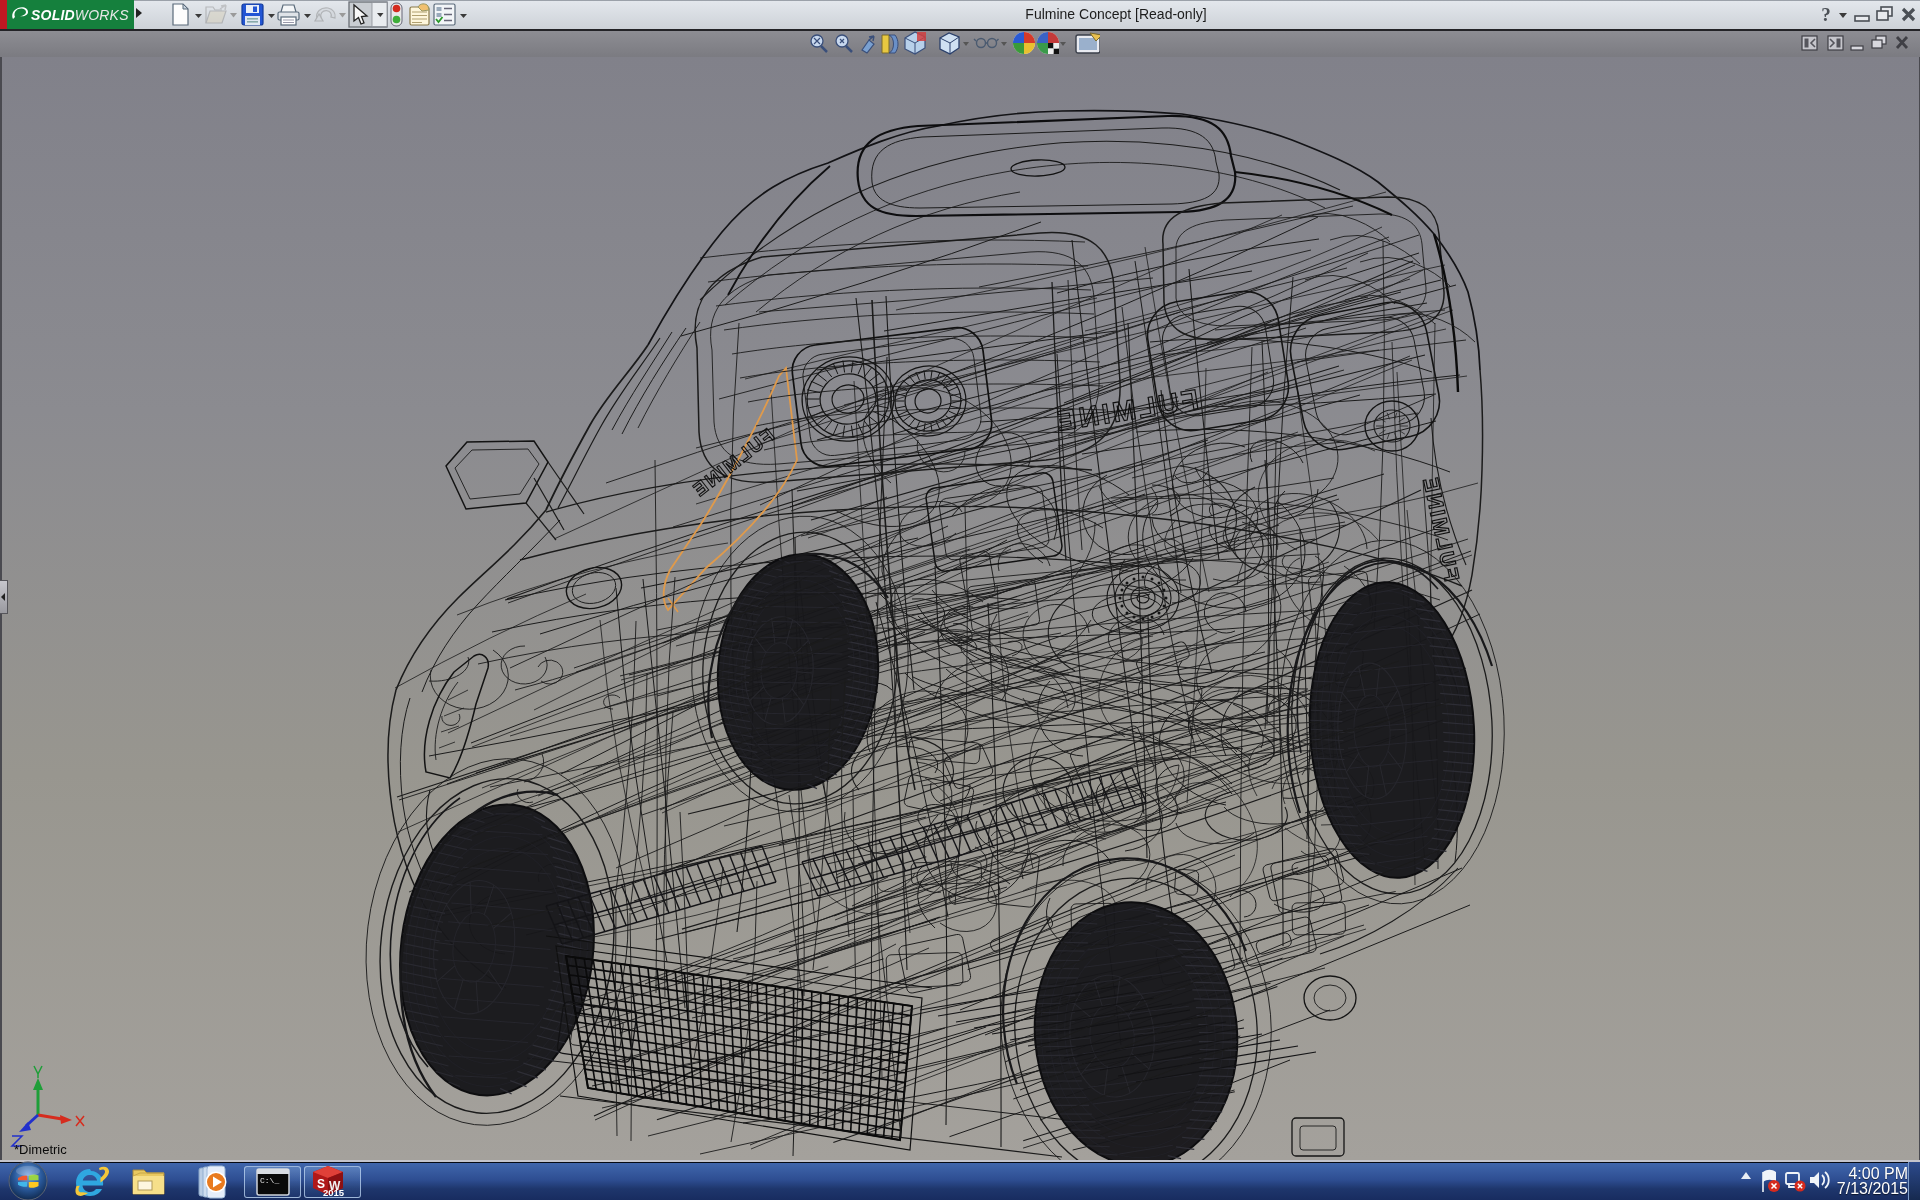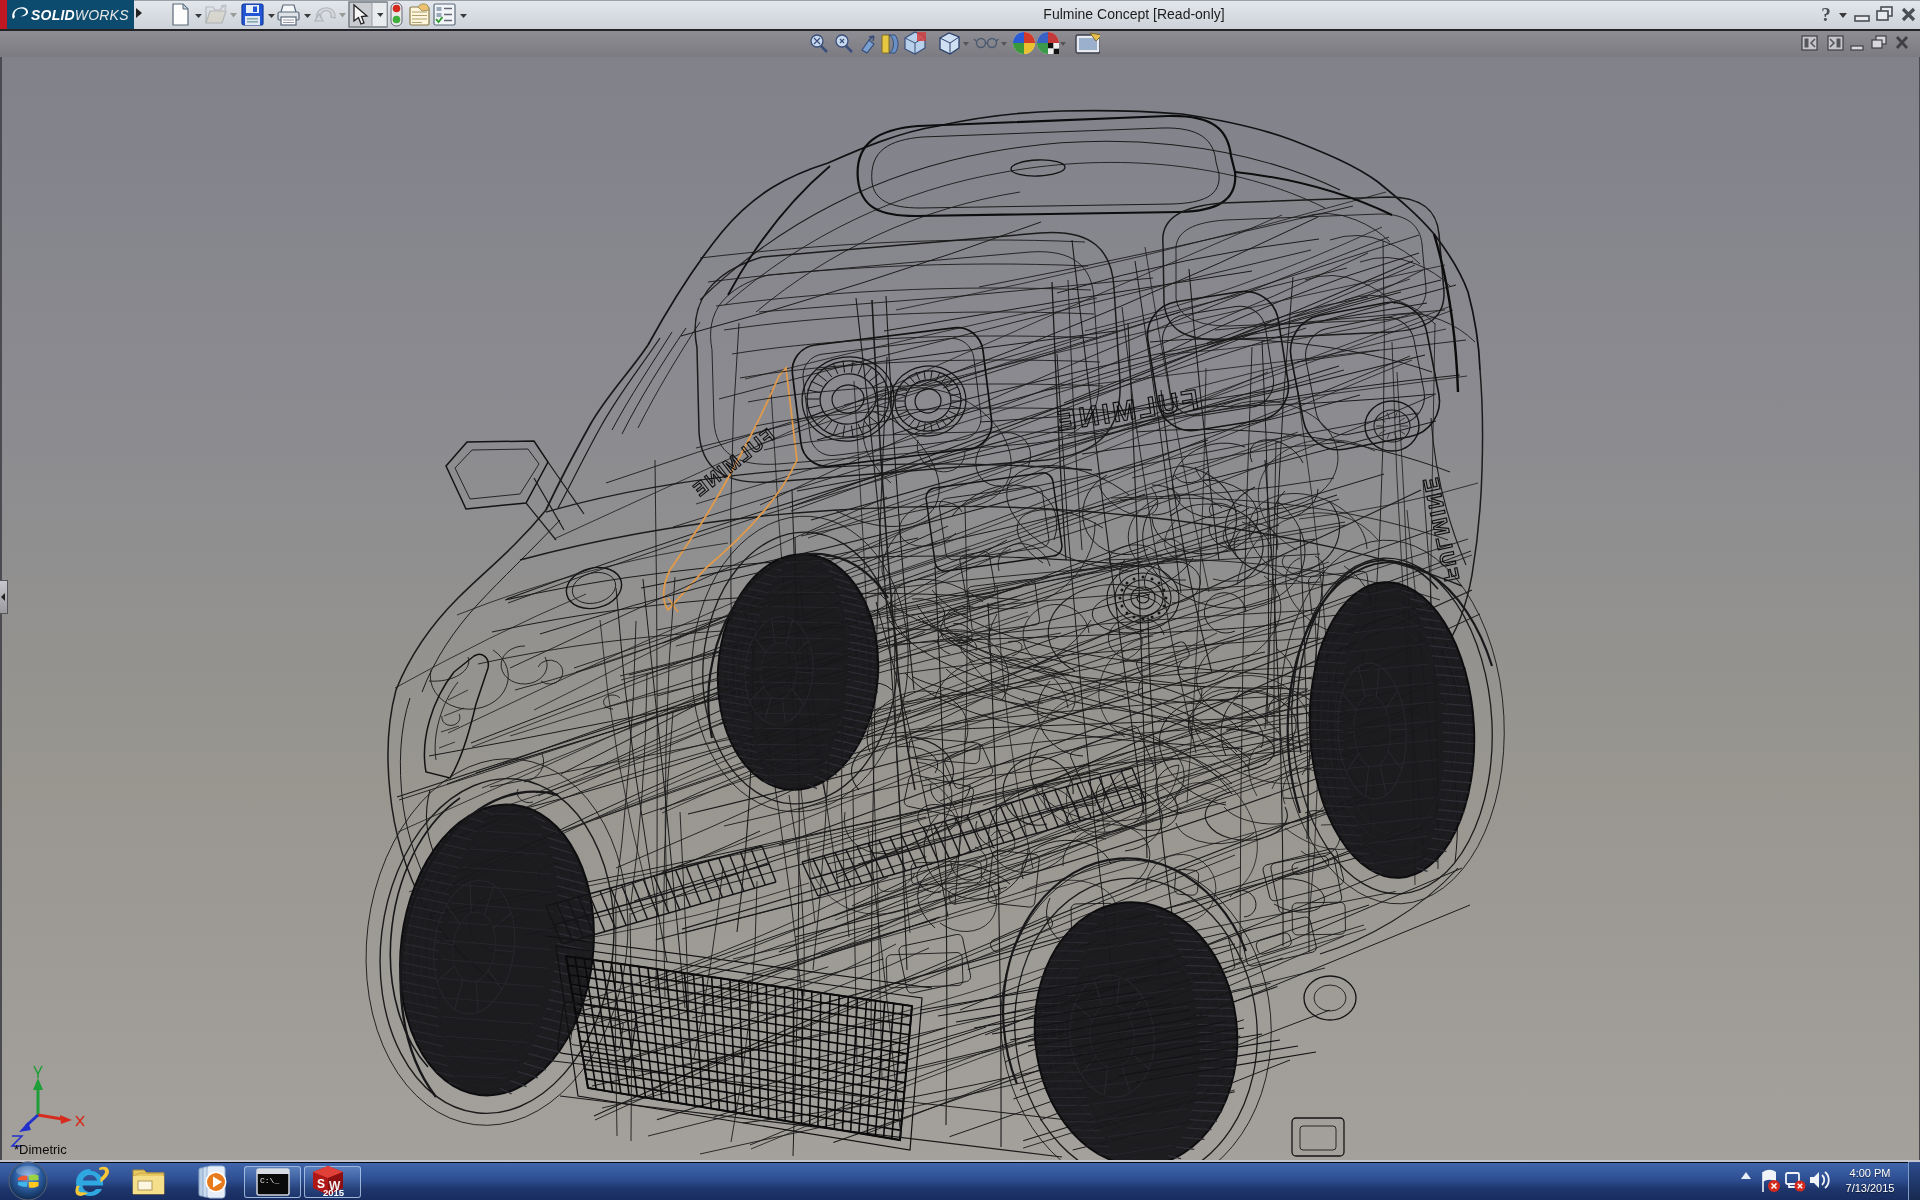--- a/index.html
+++ b/index.html
@@ -1,30 +1,30 @@
 <!DOCTYPE html>
 <html><head><meta charset="utf-8"><title>Fulmine Concept</title><style>
 *{margin:0;padding:0;box-sizing:border-box}
 html,body{width:1920px;height:1200px;overflow:hidden;font-family:"Liberation Sans",sans-serif}
 .titlebar{position:absolute;left:0;top:0;width:1920px;height:29px;background:linear-gradient(#e3e7ec,#cdd2d8);border-top:1px solid #9ba1a9}
-.logo{position:absolute;left:0;top:0;width:134px;height:29px;background:#0c4a6e;display:flex;align-items:center}
+.logo{position:absolute;left:0;top:0;width:134px;height:29px;background:#15803d;display:flex;align-items:center}
 .logo .red{position:absolute;left:0;top:0;width:7px;height:29px;background:#c01722}
 .logo .txt{position:absolute;left:31px;top:7px;color:#fff;font-size:14px;font-weight:bold;letter-spacing:0.2px;font-style:italic}
 .logo .txt span{font-weight:normal;color:#e8e8e8}
 .exparrow{position:absolute;left:136px;top:8px;width:0;height:0;border-left:6px solid #222;border-top:5px solid transparent;border-bottom:5px solid transparent}
-.title{position:absolute;left:464px;top:6px;width:1340px;text-align:center;font-size:14px;color:#1c1c1c}
+.title{position:absolute;left:446px;top:6px;width:1340px;text-align:center;font-size:14px;color:#1c1c1c}
 .viewbar{position:absolute;left:0;top:29px;width:1920px;height:28px;background:linear-gradient(#8d8d93,#7b7b81);border-top:2px solid #232327}
 .viewport{position:absolute;left:0;top:57px;width:1920px;height:1103px;background:linear-gradient(#81818a,#8b8b90 32%,#98968f 65%,#a4a19c);border-left:2px solid #4a4a50;border-right:1px solid #4a4a50}
 .statusline{position:absolute;left:0;top:1160px;width:1920px;height:2px;background:#c4c4cc}
 .taskbar{position:absolute;left:0;top:1162px;width:1920px;height:38px;background:linear-gradient(#4066ac,#2e4e92 45%,#1e366c 70%,#182c60);border-top:1px solid #060a14}
 .dimetric{position:absolute;left:14px;top:1142px;font-size:13px;color:#0a0a0a}
 .lefttab{position:absolute;left:0;top:580px;width:8px;height:34px;background:linear-gradient(#c6c6cc,#9a9aa0);border:1px solid #55555a;border-left:none}
 .lefttab:after{content:"";position:absolute;left:1px;top:12px;border-right:4px solid #222;border-top:4px solid transparent;border-bottom:4px solid transparent}
 .tbtn{position:absolute;top:1166px;width:57px;height:32px;border:1px solid rgba(190,214,242,0.75);border-radius:3px;background:linear-gradient(rgba(150,185,230,0.35),rgba(90,130,190,0.25) 50%,rgba(40,70,130,0.3));}
-.clock{position:absolute;top:1166px;left:1832px;width:76px;color:#fff;font-size:11px;text-align:center;line-height:15px;text-shadow:0 1px 1px rgba(0,0,0,0.6)}
+.clock{position:absolute;top:1166px;left:1832px;width:76px;color:#fff;font-size:16px;text-align:right;line-height:15px;text-shadow:0 1px 1px rgba(0,0,0,0.6)}
 .showdesk{position:absolute;top:1162px;left:1908px;width:12px;height:38px;background:linear-gradient(#2c4a8c,#16294f);border-left:1px solid #7d9cc8}
 </style></head><body>
 
 <div class="titlebar"></div>
 <div class="logo">
     <div class="red"></div>
  <svg width="20" height="18" style="position:absolute;left:10px;top:5px" viewBox="0 0 20 18">
       <path d="M3,14 C1,10 3,5 8,3 C13,1 18,3 18,7 C18,10 14,12 10,11 C13,11 16,9 16,7 C16,4 12,2.6 8.5,4 C5,5.4 3.6,9 5,12 Z" fill="#fff"></path>
     </svg>
  <div class="txt">SOLID<span>WORKS</span></div>

